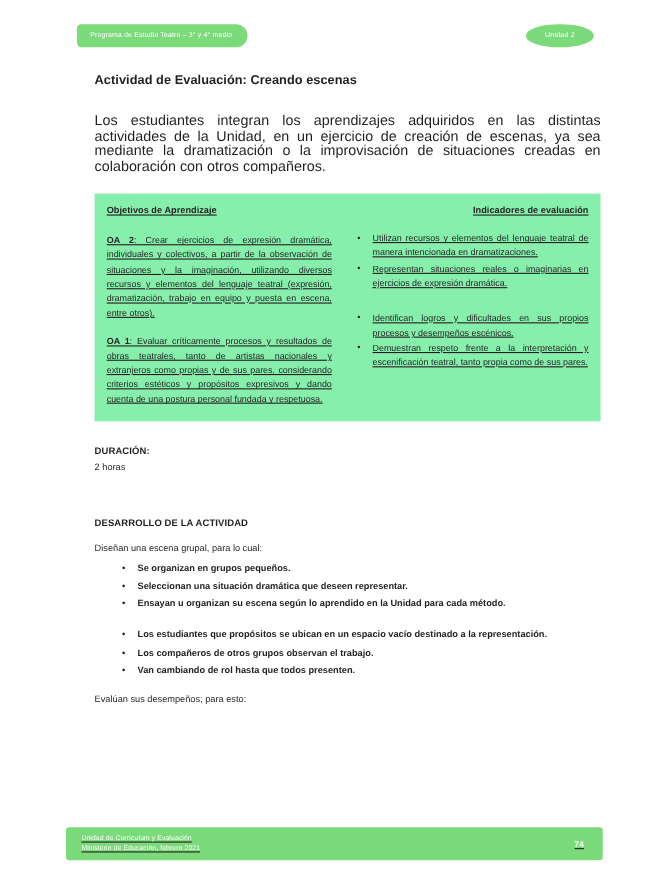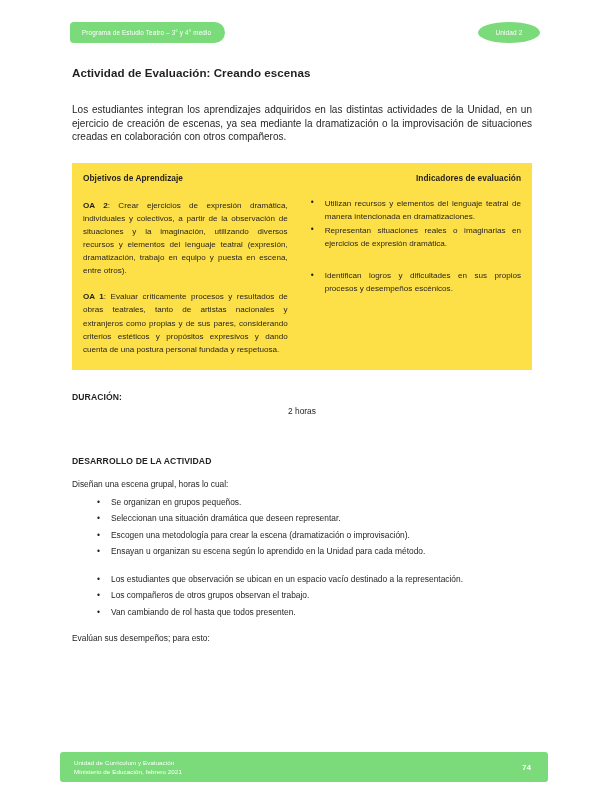--- a/index.html
+++ b/index.html
@@ -53,53 +53,54 @@
     align-items: center;
     justify-content: center;
     color: #ffffff;
     font-size: 6.5px;
     letter-spacing: 0.15px;
   }
 
   
   .content {
     position: absolute;
-    left: 72px;
+    left: 86px;
     top: 66px;
     width: 460px;
   }
 
   h1.activity-title {
     font-size: 11.6px;
     font-weight: bold;
     letter-spacing: 0.05px;
     margin-bottom: 24px;
     color: #231f20;
   }
 
   .section-head {
     font-size: 8.6px;
     font-weight: bold;
     letter-spacing: 0.1px;
     margin-bottom: 3px;
   }
 
   p.body-text {
-    font-size: 10px;
+    font-size: 13px;
     line-height: 13.6px;
     text-align: justify;
     letter-spacing: 0.02px;
   }
 
   
   .oa-table {
     margin-top: 19px;
-    background: #fde047;
+    background: #86efac;
     display: flex;
     padding: 10px 11px 14px 11px;
+    text-decoration: underline;
   }
   .col-left { width: 229px; padding-right: 18px; }
   .col-right { width: 222px; }
 
   .col-header {
     font-size: 8.3px;
     font-weight: bold;
     letter-spacing: 0.05px;
     margin-bottom: 16px;
   }
@@ -135,34 +136,34 @@
     font-size: 8.5px;
   }
   .ind-gap { height: 18px; }
 
   
   .duration-block { margin-top: 22px; }
   .duration-value {
     font-size: 8.4px;
     line-height: 13.6px;
     margin-top: 3px;
-    text-align: center;
   }
 
   
   .dev-block { margin-top: 38px; }
   .dev-intro {
     font-size: 8.4px;
     line-height: 13.6px;
     margin-top: 6px;
   }
   ul.dev-list {
     list-style: none;
     margin: 2px 0 0 0;
     padding: 0;
+    font-weight: bold;
   }
   ul.dev-list li {
     position: relative;
     padding-left: 39px;
     font-size: 8.4px;
     line-height: 16.3px;
     text-align: justify;
   }
   ul.dev-list li::before {
     content: "\2022";
@@ -180,20 +181,21 @@
     left: 60px;
     right: 52px;
     bottom: 18px;
     height: 30px;
     background: #7BDB7B;
     border-radius: 3px;
     display: flex;
     align-items: center;
     justify-content: space-between;
     padding: 0 17px 0 14px;
+    text-decoration: underline;
   }
   .footer-left {
     color: #ffffff;
     font-size: 6.2px;
     line-height: 9.2px;
     letter-spacing: 0.1px;
   }
   .footer-page {
     color: #ffffff;
     font-size: 7.6px;
@@ -241,45 +243,45 @@
 
         <ul class="ind-list">
           <li>Utilizan recursos y elementos del lenguaje teatral de manera intencionada en dramatizaciones.</li>
           <li>Representan situaciones reales o imaginarias en ejercicios de expresión dramática.</li>
         </ul>
 
         <div class="ind-gap"></div>
 
         <ul class="ind-list">
           <li>Identifican logros y dificultades en sus propios procesos y desempeños escénicos.</li>
+          <li>Demuestran respeto frente a la interpretación y escenificación teatral, tanto propia como de sus pares.</li>
         </ul>
       </div>
     </div>
 
     <div class="duration-block">
       <div class="section-head">DURACIÓN:</div>
       <div class="duration-value">2 horas</div>
     </div>
 
     <div class="dev-block">
       <div class="section-head">DESARROLLO DE LA ACTIVIDAD</div>
 
       <div class="dev-group">
-        <div class="dev-intro">Diseñan una escena grupal, horas lo cual:</div>
+        <div class="dev-intro">Diseñan una escena grupal, para lo cual:</div>
         <ul class="dev-list">
           <li>Se organizan en grupos pequeños.</li>
           <li>Seleccionan una situación dramática que deseen representar.</li>
-          <li>Escogen una metodología para crear la escena (dramatización o improvisación).</li>
           <li>Ensayan u organizan su escena según lo aprendido en la Unidad para cada método.</li>
         </ul>
       </div>
 
       <div class="dev-group">
         <ul class="dev-list">
-          <li>Los estudiantes que observación se ubican en un espacio vacío destinado a la representación.</li>
+          <li>Los estudiantes que propósitos se ubican en un espacio vacío destinado a la representación.</li>
           <li>Los compañeros de otros grupos observan el trabajo.</li>
           <li>Van cambiando de rol hasta que todos presenten.</li>
         </ul>
       </div>
 
       <div class="dev-group">
         <div class="dev-intro">Evalúan sus desempeños; para esto:</div>
       </div>
     </div>
 

